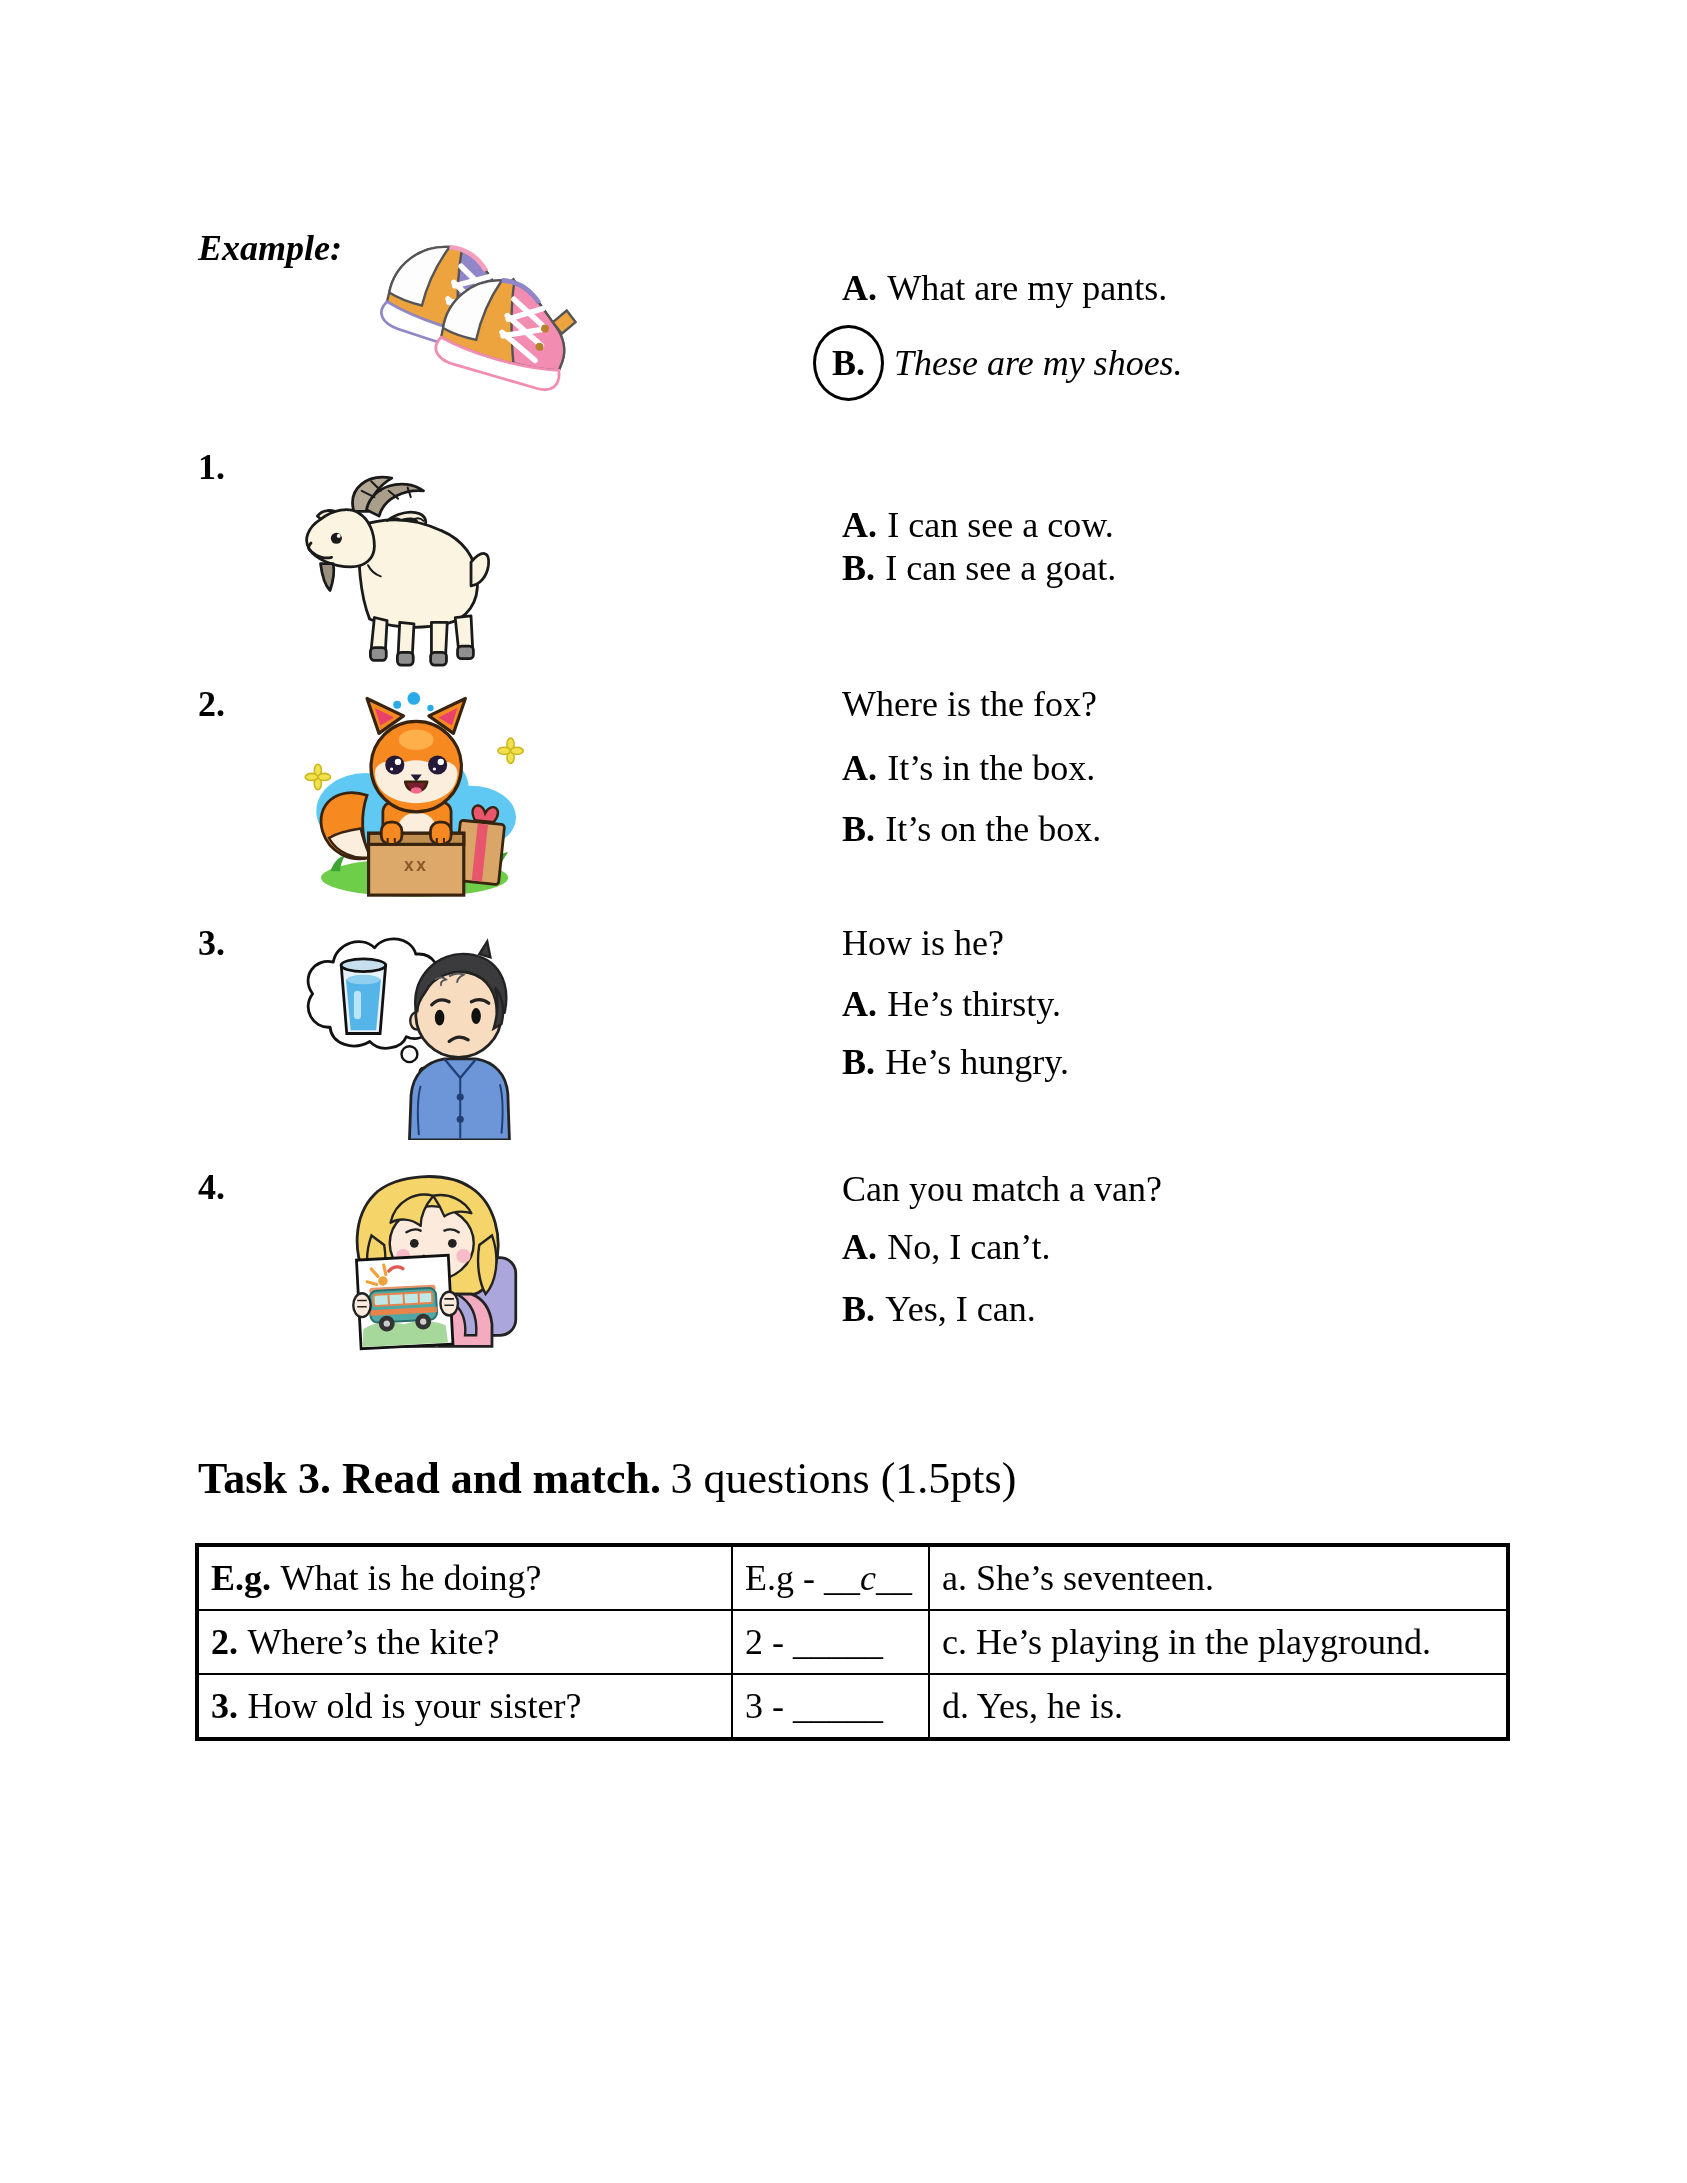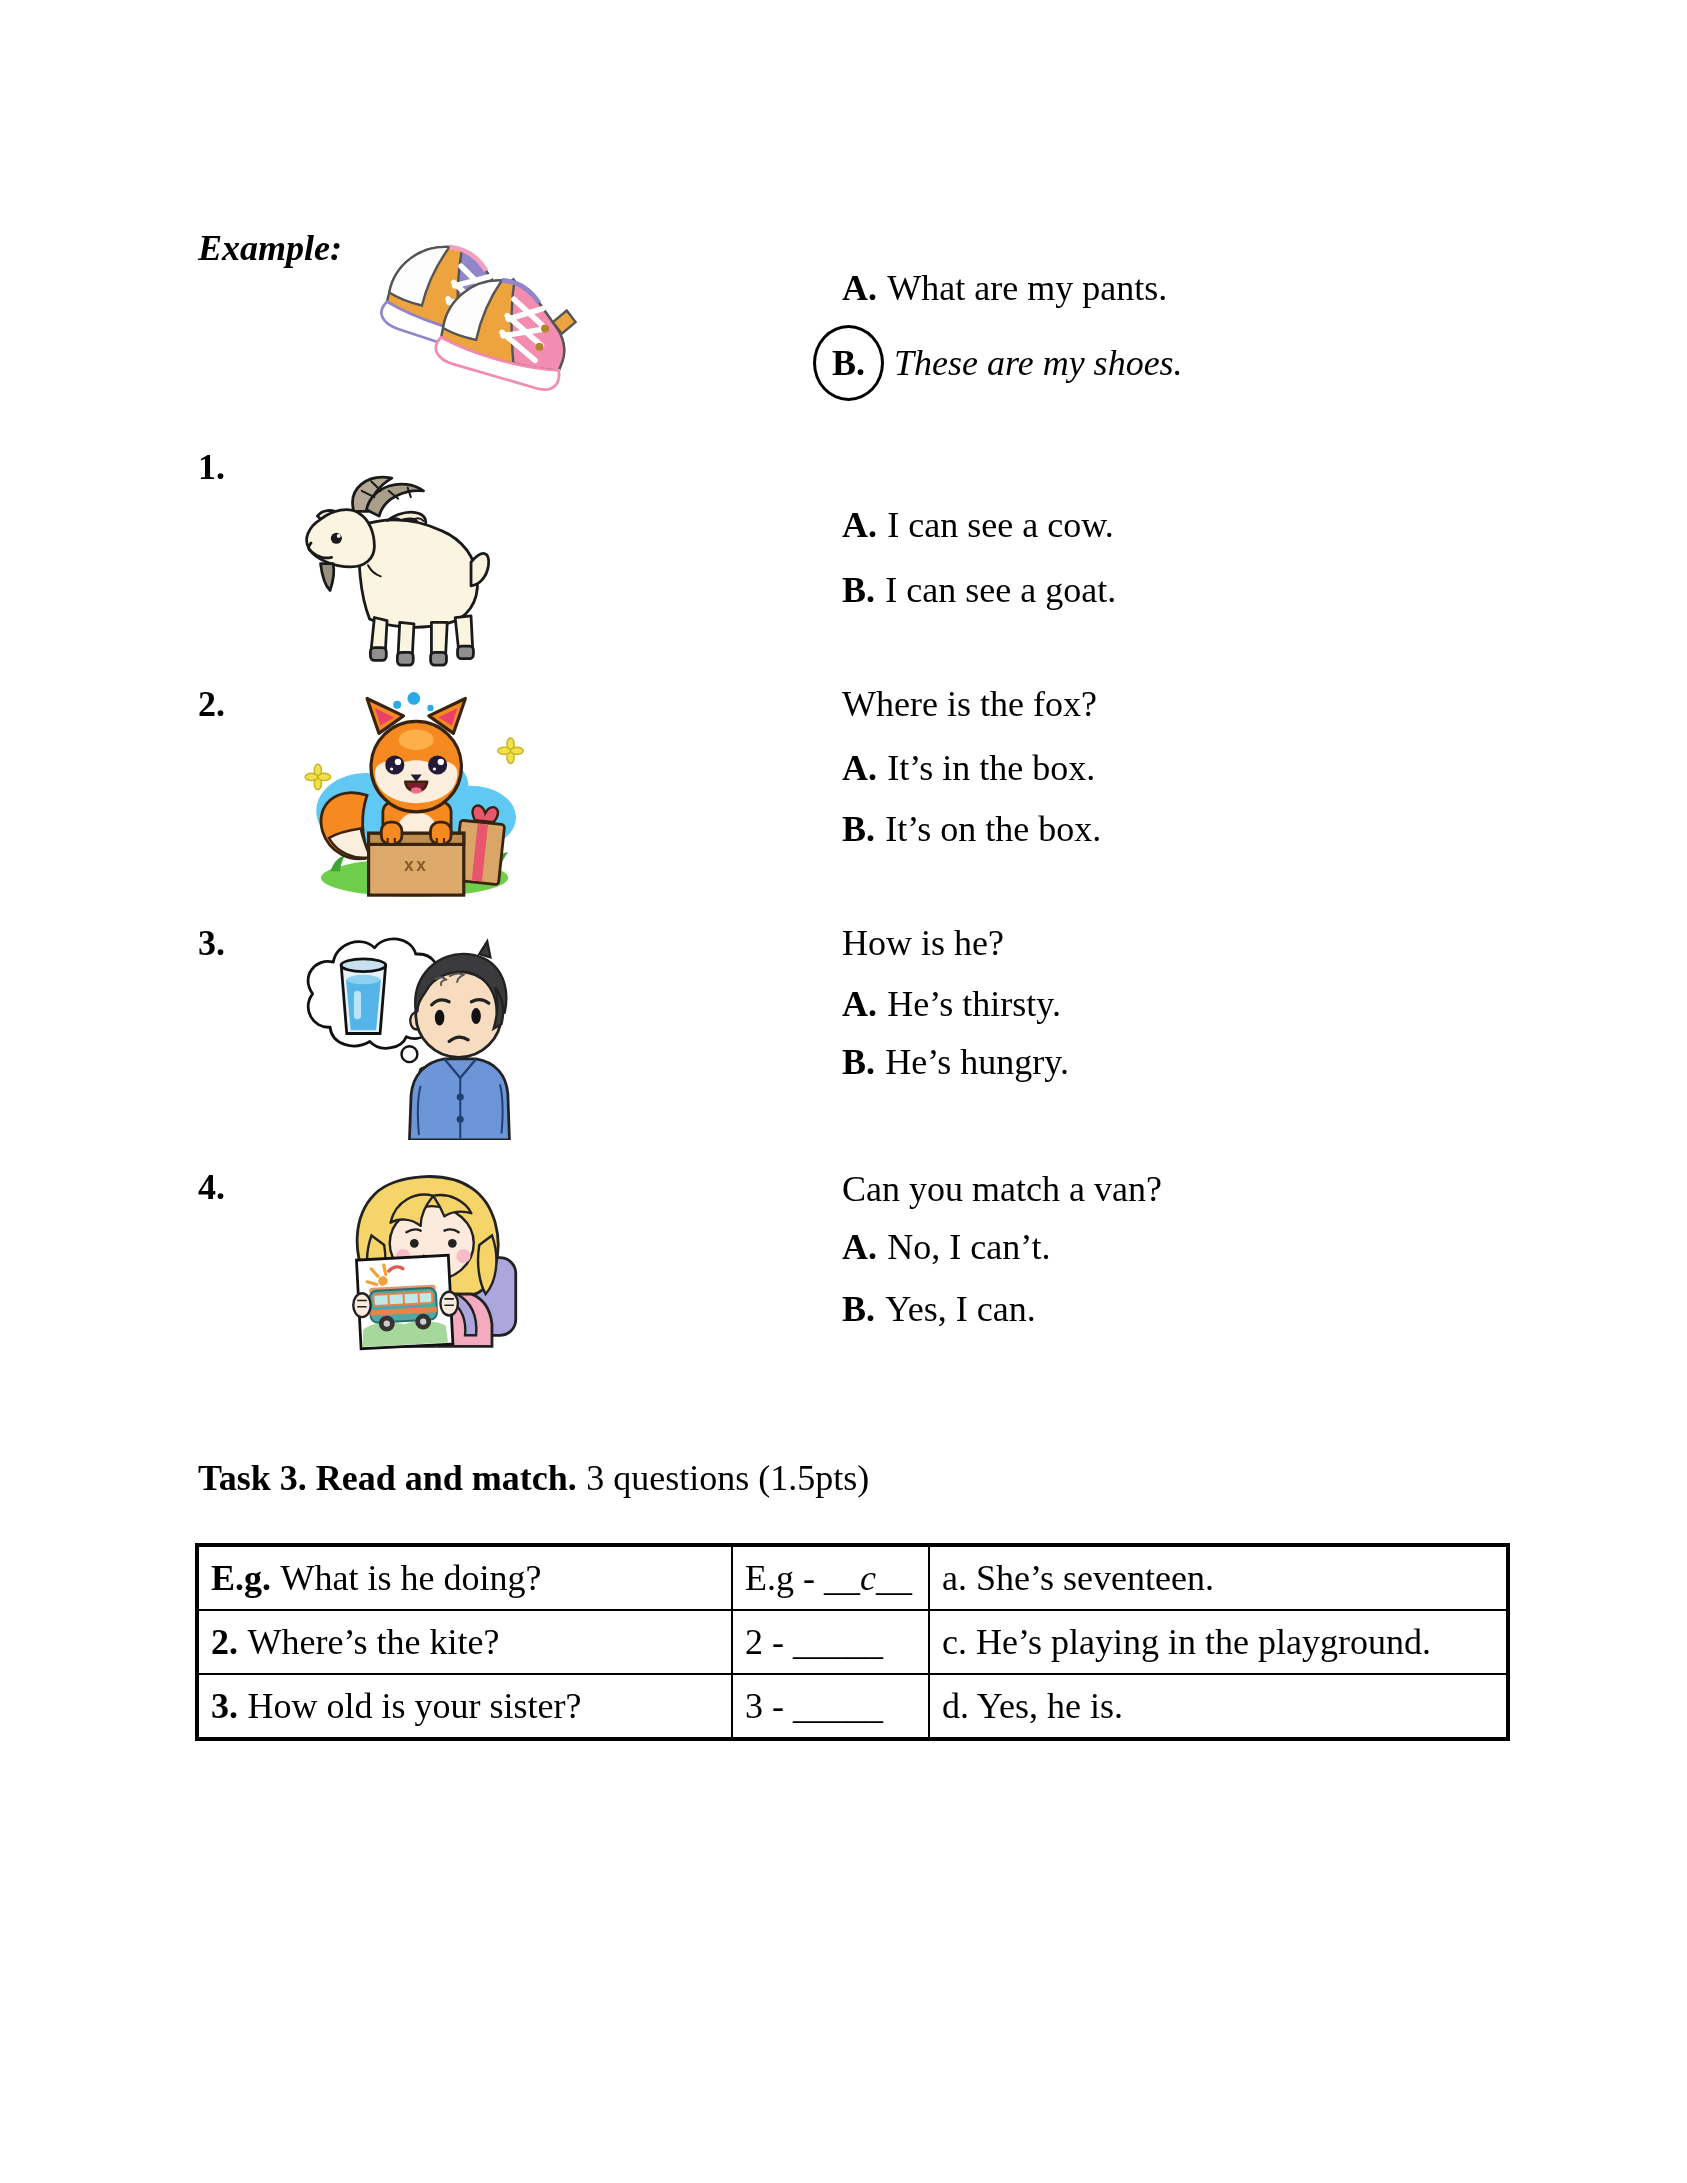--- a/index.html
+++ b/index.html
@@ -15,21 +15,21 @@
   .qimg{position:absolute;}
   .qimg svg{display:block;width:100%;height:100%;}
   .bline{display:flex;align-items:center;height:76px;}
   .circle{
     display:inline-flex;align-items:center;justify-content:center;
     width:65px;height:70px;border:3.2px solid #000;border-radius:50%;
     margin-left:-29px;flex:0 0 auto;
   }
   .circle b{margin-right:0;}
   .bline .after-circle{margin-left:10px;font-style:italic;}
-  .task-title{position:absolute;font-size:36px;line-height:41px;white-space:nowrap;}
+  .task-title{position:absolute;font-size:44px;line-height:41px;white-space:nowrap;}
   .task-title b{font-weight:bold;margin-right:9.5px;}
   table.match{
     position:absolute;left:195px;top:1543px;
     border-collapse:collapse;table-layout:fixed;
     font-size:36px;
   }
   table.match{border:4px solid #000;}
   table.match td{
     border:2.4px solid #000;height:62px;vertical-align:middle;
     padding:0 6.4px 0 12px;overflow:hidden;white-space:nowrap;
@@ -120,21 +120,21 @@
         <path d="M24,92 C20,96 20,100 24,102 M26,104 C32,110 42,112 50,110" fill="none"></path>
         <path d="M36,118 C38,134 42,146 48,152 C52,140 54,128 52,118 Z" fill="#9A9080"></path>
         <path d="M120,64 C126,60 132,60 136,62 M150,64 C156,60 162,60 166,64 M96,120 C100,128 106,132 112,134" fill="none" stroke-width="2.5"></path>
       </g>
     </svg>
   </div>
 
   <div class="line" style="left:842px;top:505px">
     <b>A.</b><span>I can see a cow.</span>
   </div>
-  <div class="line" style="left:842px;top:570px">
+  <div class="line" style="left:842px;top:548px">
     <b>B.</b><span>I can see a goat.</span>
   </div>
 
   <div class="qnum" style="left:198px;top:684px">2.</div>
 
   <div class="qimg" style="left:302px;top:692px;width:226px;height:208px">
     <svg viewBox="0 0 285 262" aria-hidden="true">
       <ellipse cx="80" cy="150" rx="62" ry="48" fill="#5FC9F4"></ellipse>
       <ellipse cx="150" cy="120" rx="60" ry="45" fill="#5FC9F4"></ellipse>
       <ellipse cx="212" cy="158" rx="58" ry="40" fill="#5FC9F4"></ellipse>

